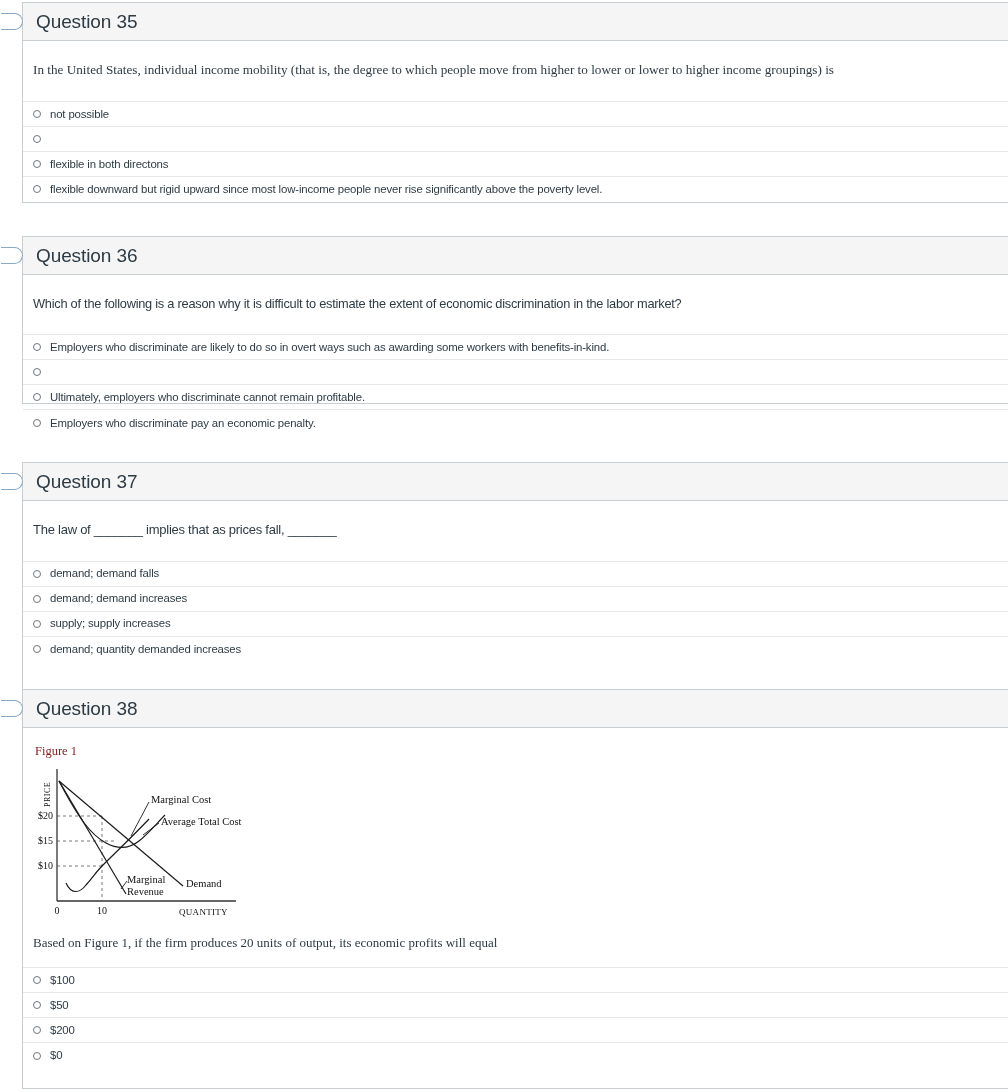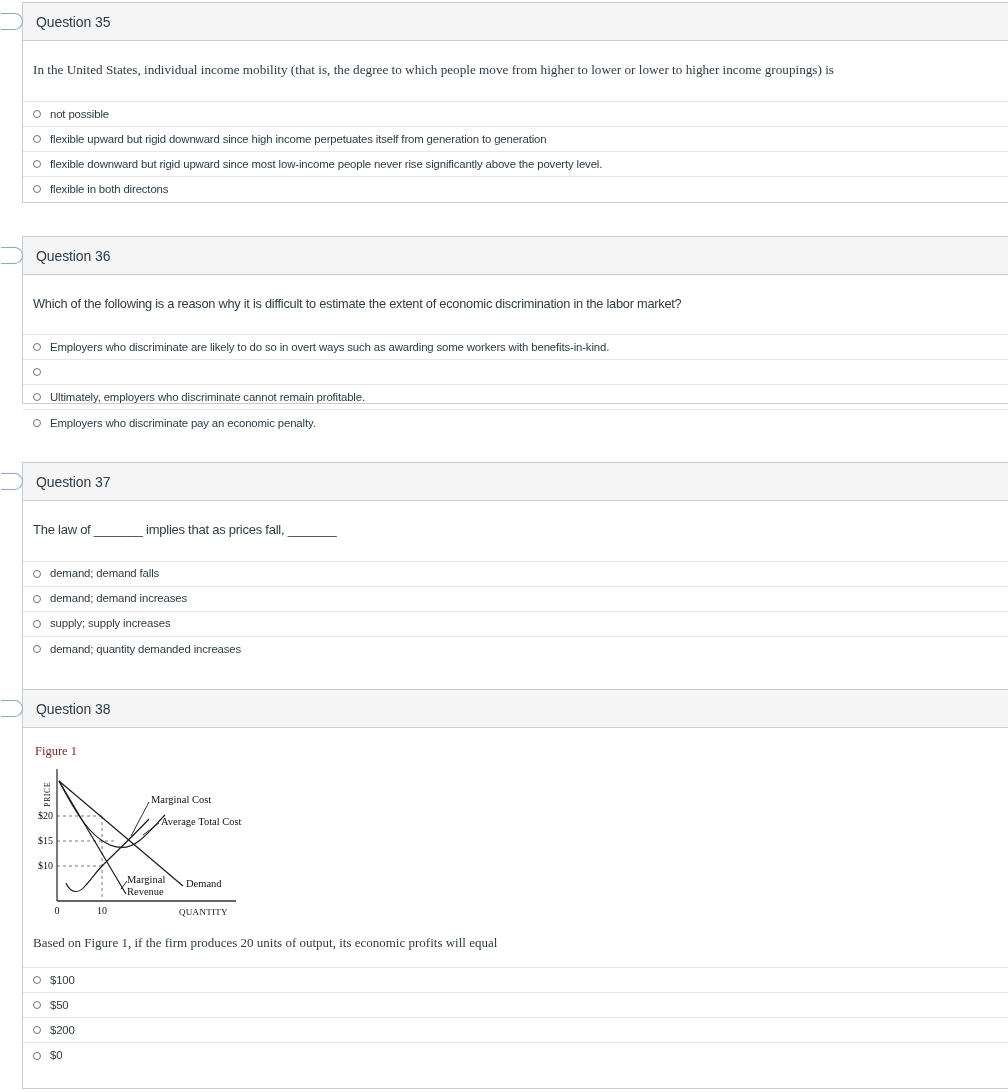--- a/index.html
+++ b/index.html
@@ -39,21 +39,21 @@
     background: #f5f5f5;
     border-bottom: 1px solid #c7cdd1;
     height: 38px;
     display: flex;
     align-items: center;
     padding-left: 13px;
     box-sizing: border-box;
   }
   .q-header-title {
     font-family: "Liberation Sans", sans-serif;
-    font-size: 14px;
+    font-size: 19px;
     font-weight: 400;
     color: #2d3b45;
     letter-spacing: -0.1px;
   }
 
   
   .q-flag {
     position: absolute;
     left: -22px;
     top: 10px;
@@ -148,29 +148,28 @@
     </div>
     <div class="q-body">
       <div class="q-text">In the United States, individual income mobility (that is, the degree to which people move from higher to lower or lower to higher income groupings) is</div>
       <div class="answers">
         <div class="answer-row">
           <span class="radio"></span>
           <span class="answer-label">not possible</span>
         </div>
         <div class="answer-row">
           <span class="radio"></span>
-          <span class="answer-label">flexible upward but rigid downward since high income perpetuates itself from generation to generation</span>
+        </div>
+        <div class="answer-row">
+          <span class="radio"></span>
+          <span class="answer-label">flexible in both directons</span>
         </div>
         <div class="answer-row">
           <span class="radio"></span>
           <span class="answer-label">flexible downward but rigid upward since most low-income people never rise significantly above the poverty level.</span>
-        </div>
-        <div class="answer-row">
-          <span class="radio"></span>
-          <span class="answer-label">flexible in both directons</span>
         </div>
       </div>
     </div>
   </div>
 
   <div class="question-card" style="top:236px; height:168px;">
     <div class="q-flag"></div>
     <div class="q-header">
       <span class="q-header-title">Question 36</span>
     </div>

